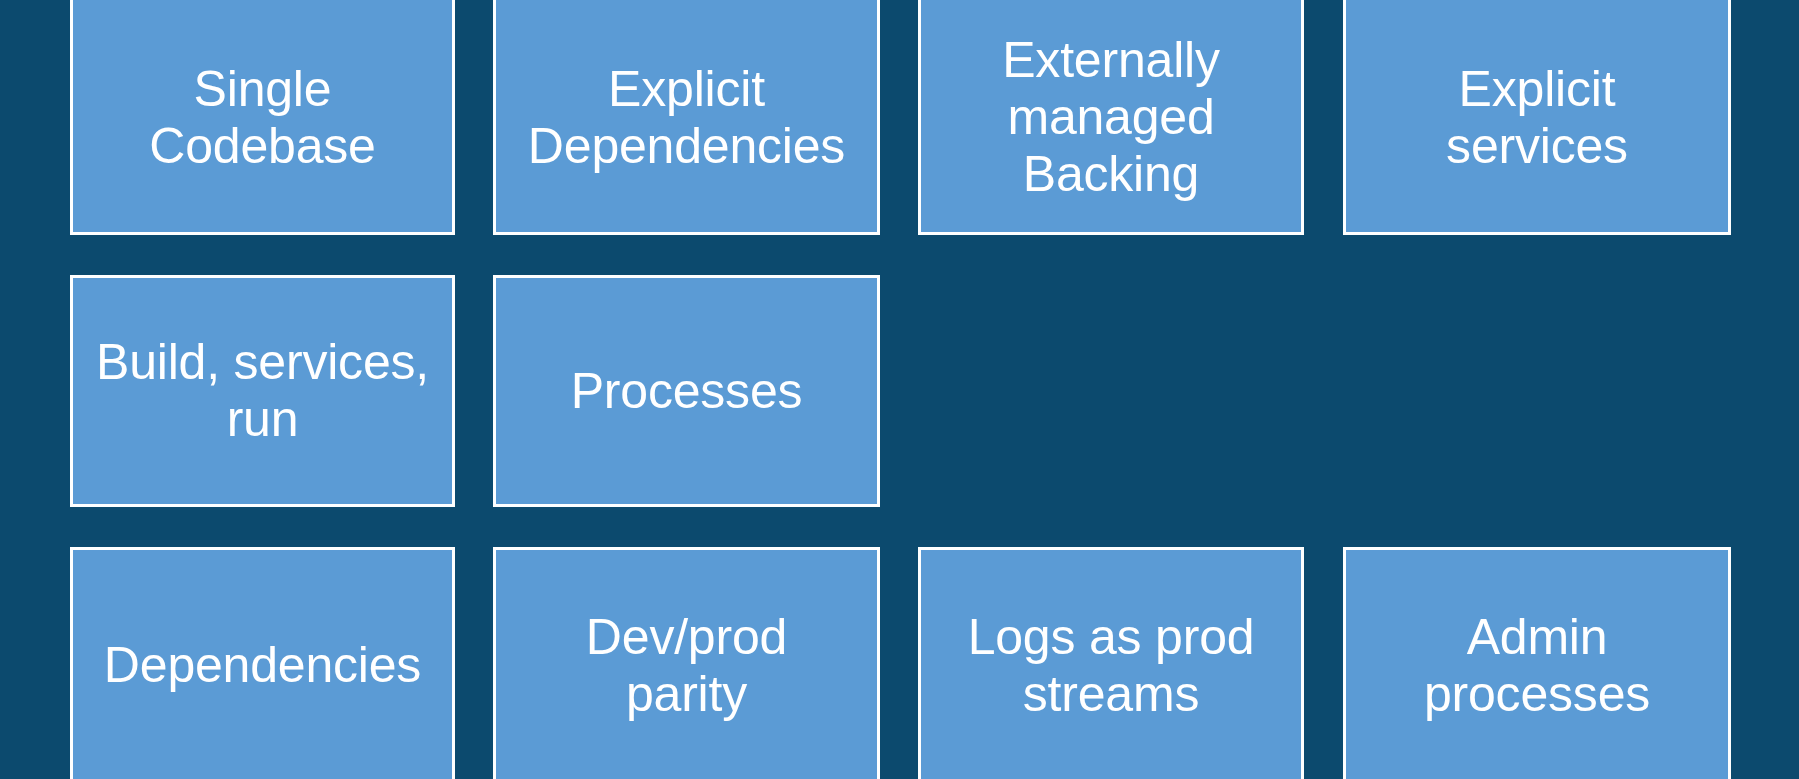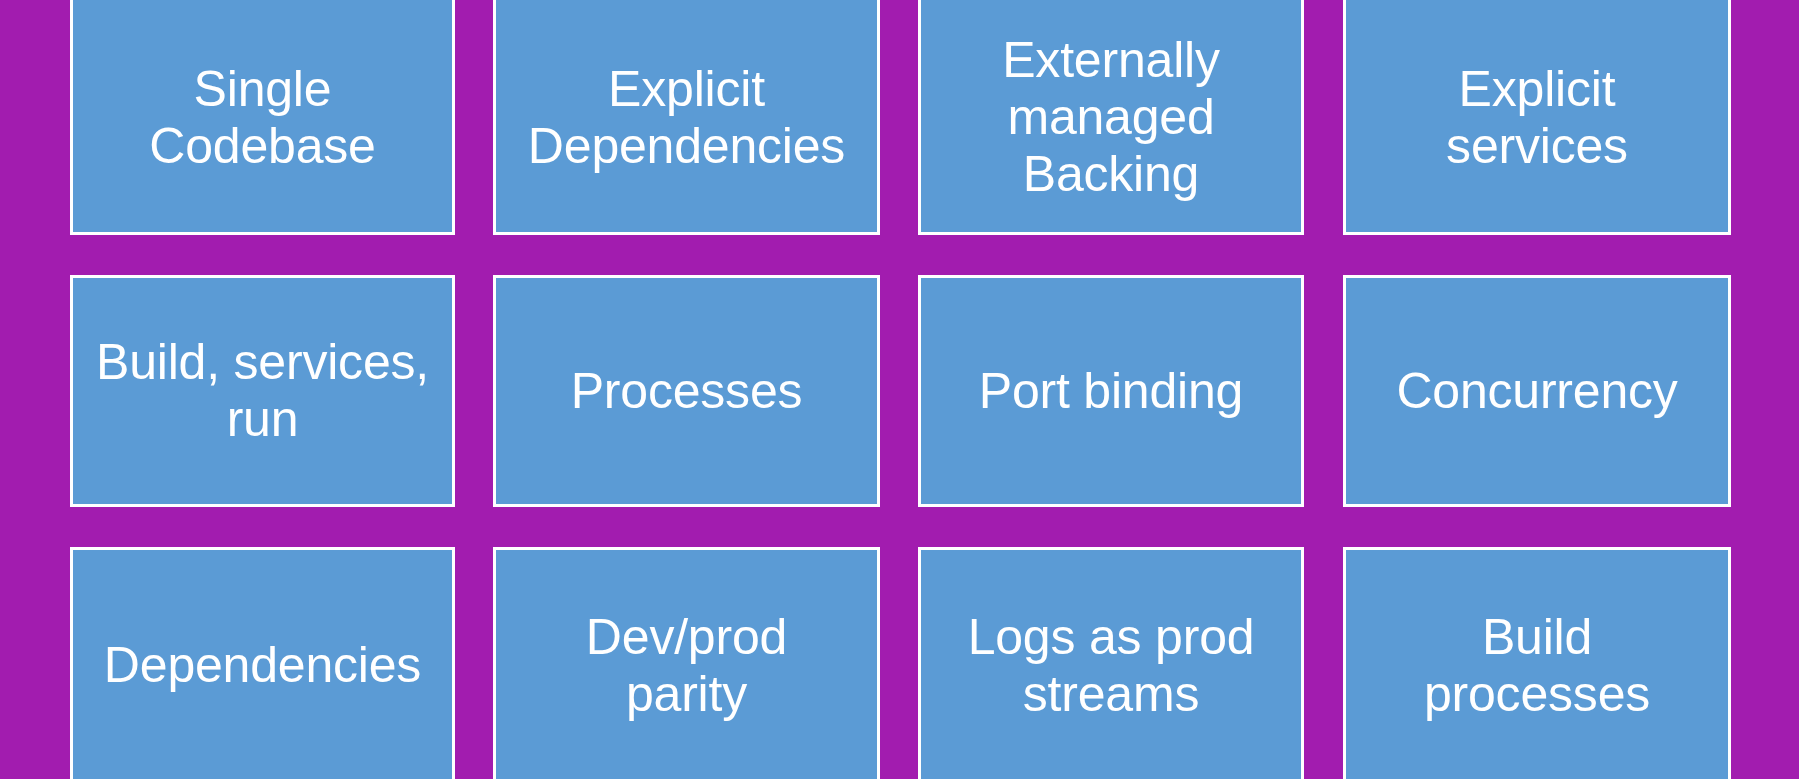--- a/index.html
+++ b/index.html
@@ -12,21 +12,21 @@
     width: 1799px;
     height: 779px;
     overflow: hidden;
     font-family: "Liberation Sans", sans-serif;
   }
 
   #board {
     position: relative;
     width: 1799px;
     height: 779px;
-    background: #a21caf;
+    background: #0c4a6e;
   }
 
   .card {
     position: absolute;
     box-sizing: border-box;
     background: #5B9BD5;
     border: 3px solid #FFFFFF;
     display: flex;
     align-items: center;
     justify-content: center;
@@ -83,36 +83,30 @@
 services</span>
   </div>
 
   <div class="card row-2 col-1">
     <span class="card-label">Build, services,
 run</span>
   </div>
   <div class="card row-2 col-2">
     <span class="card-label">Processes</span>
   </div>
-  <div class="card row-2 col-3">
-    <span class="card-label">Port binding</span>
-  </div>
-  <div class="card row-2 col-4">
-    <span class="card-label">Concurrency</span>
-  </div>
 
   <div class="card row-3 col-1">
     <span class="card-label">Dependencies</span>
   </div>
   <div class="card row-3 col-2">
     <span class="card-label">Dev/prod
 parity</span>
   </div>
   <div class="card row-3 col-3">
     <span class="card-label">Logs as prod
 streams</span>
   </div>
   <div class="card row-3 col-4">
-    <span class="card-label">Build
+    <span class="card-label">Admin
 processes</span>
   </div>
 
 </div>
 
 </body></html>

